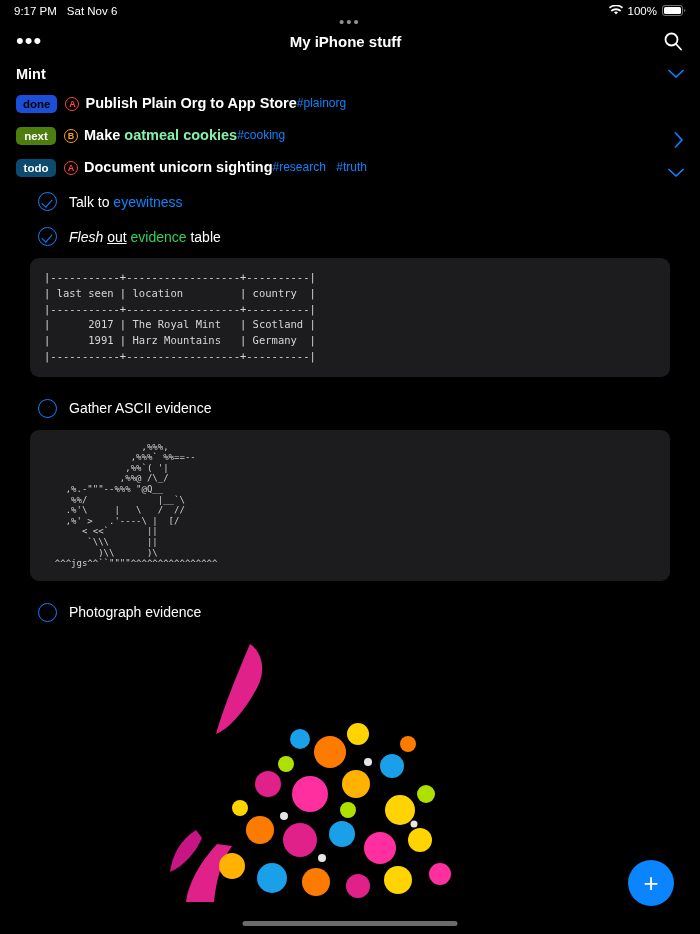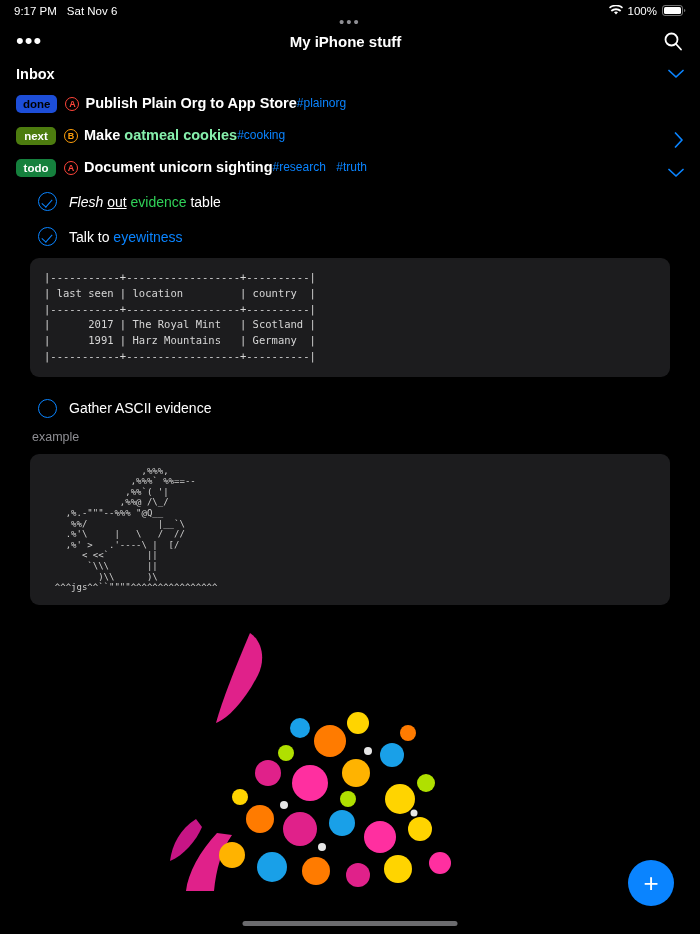--- a/index.html
+++ b/index.html
@@ -93,21 +93,21 @@
     font-size: 11.5px;
     font-weight: 700;
     color: #000;
     border-radius: 5px;
     padding: 3px 7px;
     margin-right: 8px;
     margin-top: 1px;
   }
   .badge.done { background: #1d4ed8; }
   .badge.next { background: #4d7c0f; color: #fff; }
-  .badge.todo { background: #15803d; color: #fff; }
+  .badge.todo { background: #0c4a6e; color: #fff; }
 
   .prio {
     display: inline-flex;
     align-items: center; justify-content: center;
     width: 14px; height: 14px;
     border: 1.4px solid #ff453a;
     border-radius: 50%;
     color: #ff453a;
     font-size: 9px;
     font-weight: 700;
@@ -258,21 +258,21 @@
   <div class="nav-title">My iPhone stuff</div>
   <div class="nav-search">
     <svg width="20" height="20" viewBox="0 0 20 20">
         <circle cx="8.5" cy="8.5" r="6" fill="none" stroke="#fff" stroke-width="1.8"></circle>
         <line x1="13" y1="13" x2="18" y2="18.5" stroke="#fff" stroke-width="1.8" stroke-linecap="round"></line>
       </svg>
   </div>
 </div>
 
 <div class="section-header">
-  <span>Inbox</span>
+  <span>Mint</span>
   <span class="chevron">
     <svg width="16" height="10" viewBox="0 0 16 10">
         <polyline points="1,1.5 8,8 15,1.5" fill="none" stroke="#0a84ff" stroke-width="1.7" stroke-linecap="round" stroke-linejoin="round"></polyline>
       </svg>
   </span>
 </div>
 
 <div class="content">
 
   <div class="task-row">
@@ -314,59 +314,62 @@
     </span>
     <span class="row-chevron">
       <svg width="16" height="10" viewBox="0 0 16 10">
           <polyline points="1,1.5 8,8 15,1.5" fill="none" stroke="#0a84ff" stroke-width="1.7" stroke-linecap="round" stroke-linejoin="round"></polyline>
         </svg>
     </span>
   </div>
 
   <div class="check-row">
     <span class="circle checked"></span>
-    <span class="check-text"><i>Flesh</i>&nbsp;<u>out</u>&nbsp;<span class="green">evidence</span>&nbsp;<span>table</span></span>
+    <span class="check-text"><span>Talk to </span><span class="blue">eyewitness</span></span>
   </div>
 
   <div class="check-row">
     <span class="circle checked"></span>
-    <span class="check-text"><span>Talk to </span><span class="blue">eyewitness</span></span>
+    <span class="check-text"><i>Flesh</i>&nbsp;<u>out</u>&nbsp;<span class="green">evidence</span>&nbsp;<span>table</span></span>
   </div>
 
   <div class="code-block">
     <pre>|-----------+------------------+----------|
 | last seen | location         | country  |
 |-----------+------------------+----------|
 |      2017 | The Royal Mint   | Scotland |
 |      1991 | Harz Mountains   | Germany  |
 |-----------+------------------+----------|</pre>
   </div>
 
   <div class="check-row">
     <span class="circle"></span>
     <span class="check-text">Gather ASCII evidence</span>
   </div>
 
-  <div class="note-text">example</div>
 
   <div class="code-block ascii-block">
     <pre>                  ,%%%,
                 ,%%%` %%==--
                ,%%`( '|
               ,%%@ /\_/
     ,%.-"""--%%% "@Q__
      %%/             |__`\
     .%'\     |   \   /  //
     ,%' &gt;   .'----\ |  [/
        &lt; &lt;&lt;`       ||
         `\\\       ||
           )\\      )\
   ^^^jgs^^``""""^^^^^^^^^^^^^^^^</pre>
   </div>
 
+  <div class="check-row">
+    <span class="circle"></span>
+    <span class="check-text">Photograph evidence</span>
+  </div>
 
   <div class="photo-area">
     <svg class="photo-canvas" viewBox="0 0 700 270" preserveAspectRatio="xMidYMid slice">
       <rect width="700" height="270" fill="#000"></rect>
       <g>
 
         <path d="M250 10 C235 45 222 78 216 100 C228 96 246 76 258 52 C266 36 262 18 250 10Z" fill="#e0218a"></path>
         <path d="M217 210 C200 228 188 250 186 268 L214 268 C216 246 222 226 232 212Z" fill="#e0218a"></path>
         <path d="M196 196 C180 206 172 222 170 238 C184 232 196 218 202 204Z" fill="#c71585"></path>
 

